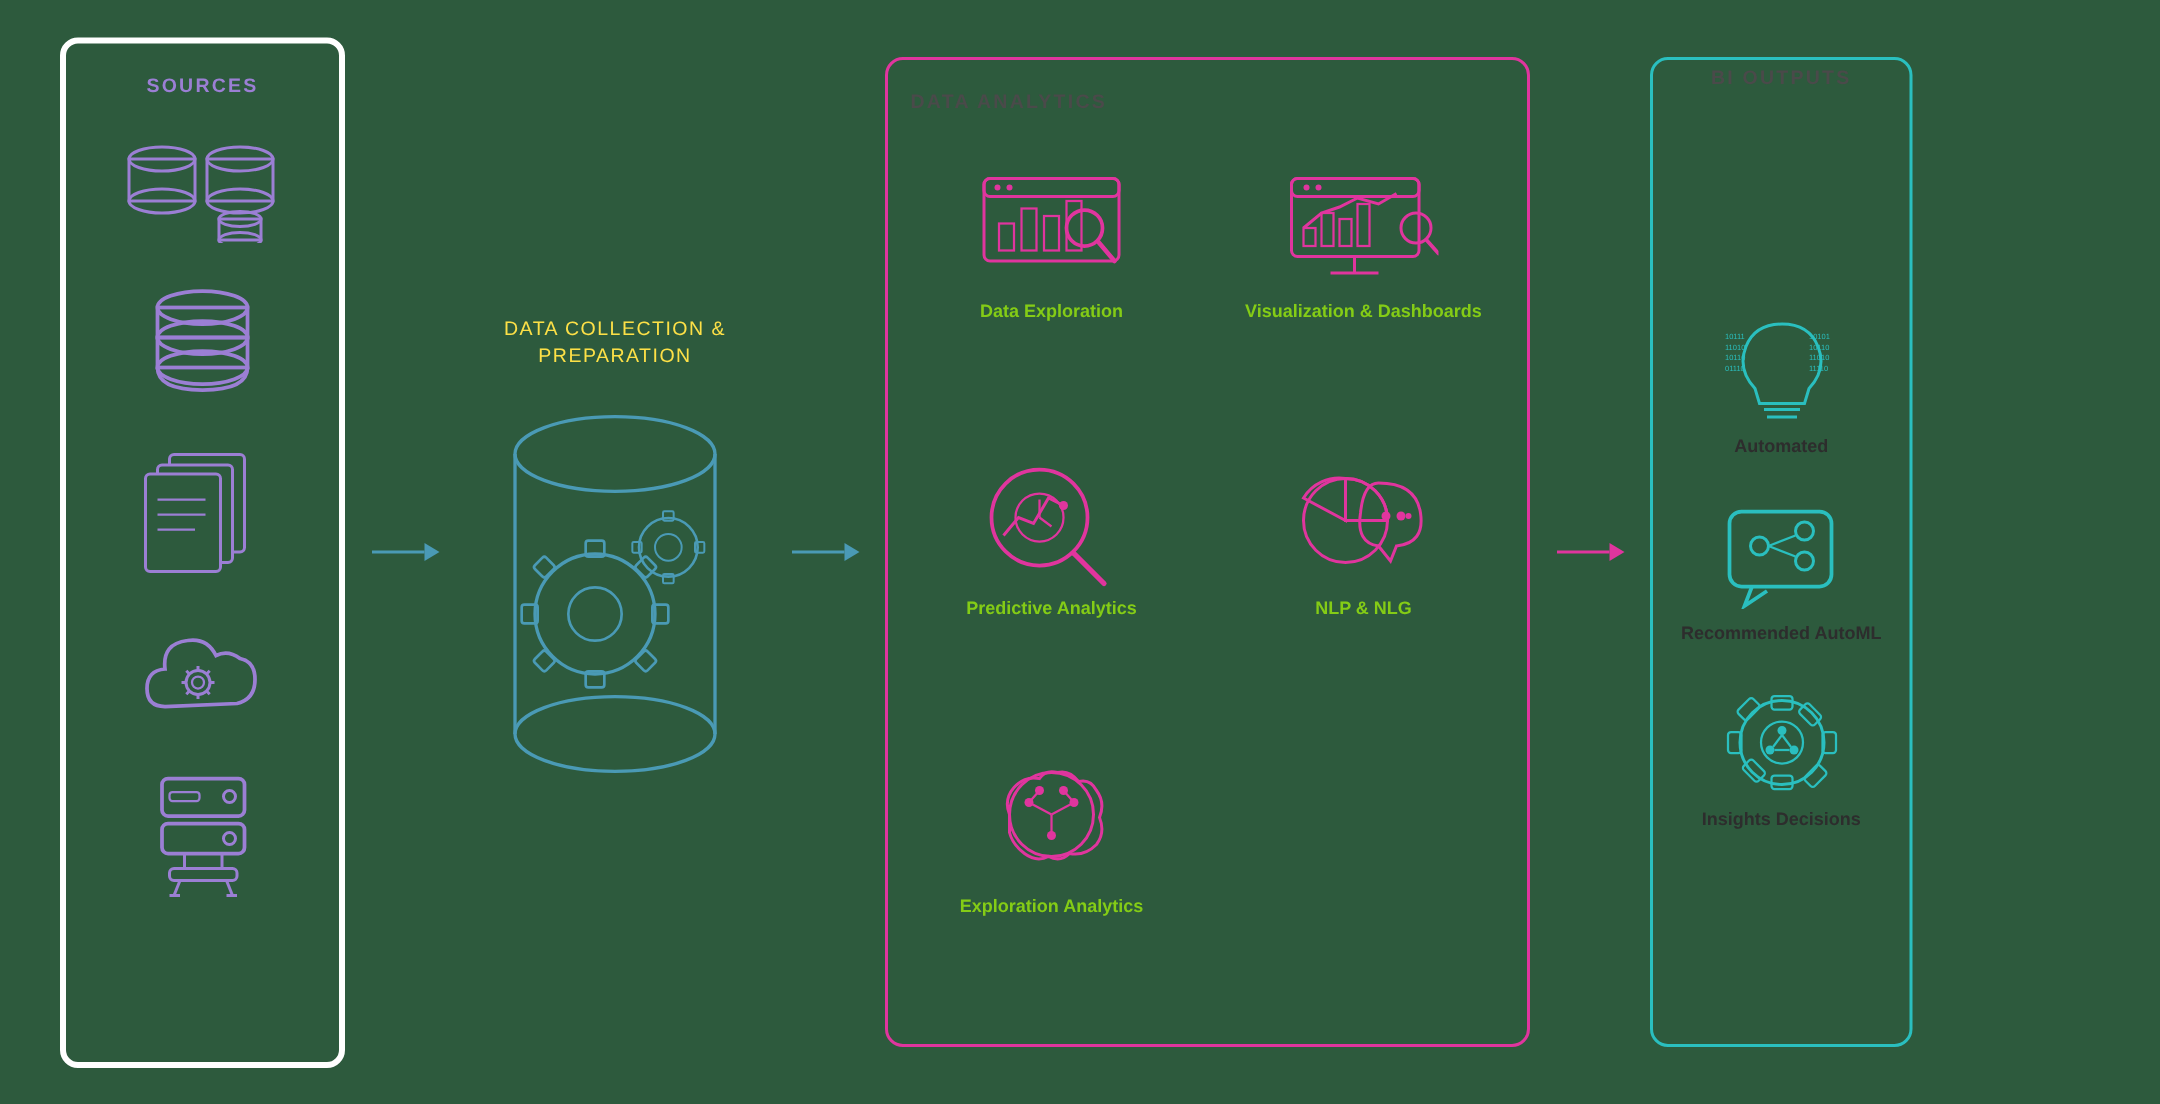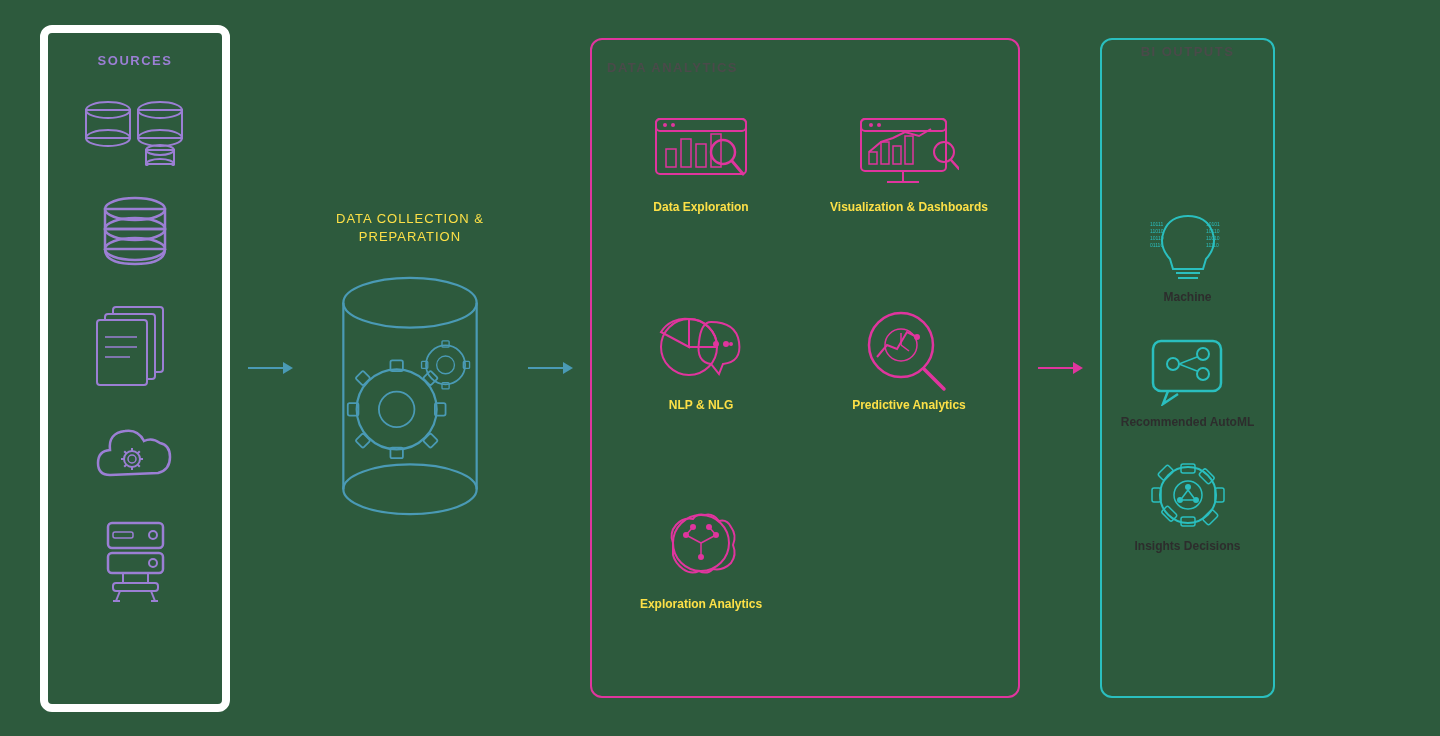--- a/index.html
+++ b/index.html
@@ -18,21 +18,21 @@
       display: flex;
       align-items: center;
       gap: 0px;
       padding: 20px 40px;
       width: 100%;
       height: 100%;
     }
 
     
     .sources-box {
-      border: 8px solid #ffffff;
+      border: 4px solid #ffffff;
       border-radius: 12px;
       padding: 20px 15px;
       width: 190px;
       height: 687px;
       display: flex;
       flex-direction: column;
       align-items: center;
       gap: 28px;
       flex-shrink: 0;
     }
@@ -148,21 +148,21 @@
 
     .analytics-icon {
       width: 100px;
       height: 80px;
       display: flex;
       align-items: center;
       justify-content: center;
     }
 
     .analytics-label {
-      color: #fde047;
+      color: #84cc16;
       font-size: 12px;
       font-weight: 700;
       text-align: center;
       line-height: 1.4;
     }
 
     
     .bi-box {
       border: 2px solid #2abfbf;
       border-radius: 12px;
@@ -412,52 +412,52 @@
 
             <circle cx="85" cy="38" r="10" fill="none" stroke="#e0359e" stroke-width="2"></circle>
             <line x1="92" y1="46" x2="100" y2="55" stroke="#e0359e" stroke-width="2.5" stroke-linecap="round"></line>
           </svg>
         </div>
         <div class="analytics-label">Visualization &amp; Dashboards</div>
       </div>
 
       <div class="analytics-item">
         <div class="analytics-icon">
+          <svg width="100" height="85" viewBox="0 0 100 85">
+
+            <circle cx="42" cy="38" r="32" fill="none" stroke="#e0359e" stroke-width="2.5"></circle>
+            <line x1="65" y1="62" x2="85" y2="82" stroke="#e0359e" stroke-width="3.5" stroke-linecap="round"></line>
+
+            <polyline points="18,50 28,38 38,42 48,25 58,30" fill="none" stroke="#e0359e" stroke-width="2" clip-path="url(#circle-clip)"></polyline>
+            <circle cx="58" cy="30" r="3" fill="#e0359e"></circle>
+
+            <circle cx="42" cy="38" r="16" fill="none" stroke="#e0359e" stroke-width="1.5"></circle>
+            <line x1="42" y1="26" x2="42" y2="38" stroke="#e0359e" stroke-width="1.5"></line>
+            <line x1="42" y1="38" x2="50" y2="44" stroke="#e0359e" stroke-width="1.5"></line>
+          </svg>
+        </div>
+        <div class="analytics-label">Predictive Analytics</div>
+      </div>
+
+      <div class="analytics-item">
+        <div class="analytics-icon">
           <svg width="100" height="75" viewBox="0 0 100 75">
 
             <circle cx="38" cy="35" r="28" fill="none" stroke="#e0359e" stroke-width="2"></circle>
             <path d="M38,35 L38,7 A28,28 0 0,1 66,35 Z" fill="none" stroke="#e0359e" stroke-width="2"></path>
             <path d="M38,35 L10,20 A28,28 0 0,1 38,7 Z" fill="none" stroke="#e0359e" stroke-width="2"></path>
 
             <path d="M60,10 Q85,10 88,30 Q91,50 72,52 L68,62 L60,52 Q45,50 48,30 Q50,10 60,10 Z" fill="none" stroke="#e0359e" stroke-width="2"></path>
 
             <circle cx="65" cy="32" r="3" fill="#e0359e"></circle>
             <circle cx="75" cy="32" r="3" fill="#e0359e"></circle>
             <circle cx="80" cy="32" r="2" fill="#e0359e"></circle>
           </svg>
         </div>
         <div class="analytics-label">NLP &amp; NLG</div>
-      </div>
-
-      <div class="analytics-item">
-        <div class="analytics-icon">
-          <svg width="100" height="85" viewBox="0 0 100 85">
-
-            <circle cx="42" cy="38" r="32" fill="none" stroke="#e0359e" stroke-width="2.5"></circle>
-            <line x1="65" y1="62" x2="85" y2="82" stroke="#e0359e" stroke-width="3.5" stroke-linecap="round"></line>
-
-            <polyline points="18,50 28,38 38,42 48,25 58,30" fill="none" stroke="#e0359e" stroke-width="2" clip-path="url(#circle-clip)"></polyline>
-            <circle cx="58" cy="30" r="3" fill="#e0359e"></circle>
-
-            <circle cx="42" cy="38" r="16" fill="none" stroke="#e0359e" stroke-width="1.5"></circle>
-            <line x1="42" y1="26" x2="42" y2="38" stroke="#e0359e" stroke-width="1.5"></line>
-            <line x1="42" y1="38" x2="50" y2="44" stroke="#e0359e" stroke-width="1.5"></line>
-          </svg>
-        </div>
-        <div class="analytics-label">Predictive Analytics</div>
       </div>
 
       <div class="analytics-item">
         <div class="analytics-icon">
           <svg width="100" height="85" viewBox="0 0 100 85">
 
             <circle cx="50" cy="38" r="28" fill="none" stroke="#e0359e" stroke-width="2"></circle>
 
             <path d="M22,38 Q18,28 25,20 Q32,12 42,14 Q46,8 54,10 Q62,8 68,16 Q76,14 80,22 Q86,30 82,40 Q86,50 80,58 Q72,66 62,64 Q56,70 48,66 Q40,70 32,64 Q24,58 22,50 Z" fill="none" stroke="#e0359e" stroke-width="2"></path>
 
@@ -502,21 +502,21 @@
             <text x="2" y="15" font-size="5" fill="#2abfbf" font-family="monospace">10111</text>
             <text x="2" y="22" font-size="5" fill="#2abfbf" font-family="monospace">11010</text>
             <text x="2" y="29" font-size="5" fill="#2abfbf" font-family="monospace">10110</text>
             <text x="2" y="36" font-size="5" fill="#2abfbf" font-family="monospace">01110</text>
             <text x="58" y="15" font-size="5" fill="#2abfbf" font-family="monospace">10101</text>
             <text x="58" y="22" font-size="5" fill="#2abfbf" font-family="monospace">10110</text>
             <text x="58" y="29" font-size="5" fill="#2abfbf" font-family="monospace">11010</text>
             <text x="58" y="36" font-size="5" fill="#2abfbf" font-family="monospace">11110</text>
           </svg>
         </div>
-        <div class="bi-label">Machine</div>
+        <div class="bi-label">Automated</div>
       </div>
 
       <div class="bi-item">
         <div class="bi-icon">
           <svg width="80" height="70" viewBox="0 0 80 70">
 
             <rect x="5" y="5" width="68" height="50" rx="8" fill="none" stroke="#2abfbf" stroke-width="2.5"></rect>
             <path d="M20,55 L15,68 L30,58" fill="none" stroke="#2abfbf" stroke-width="2.5"></path>
 
             <circle cx="25" cy="28" r="6" fill="none" stroke="#2abfbf" stroke-width="2"></circle>

